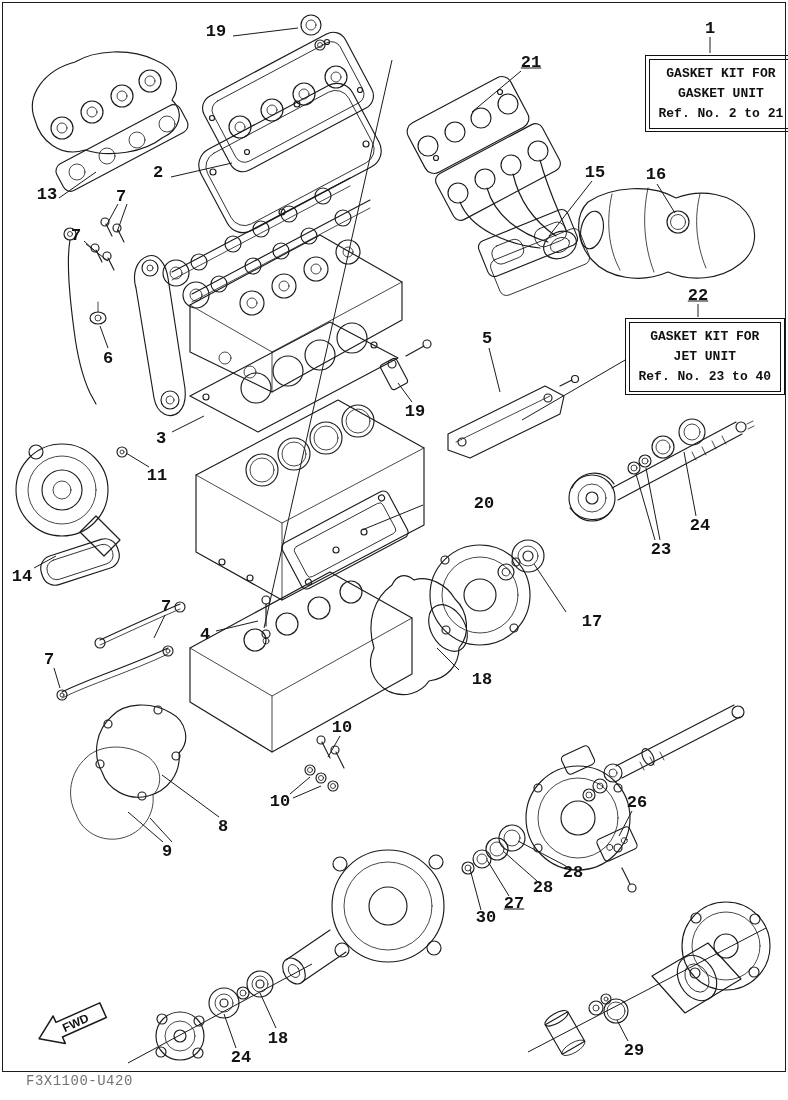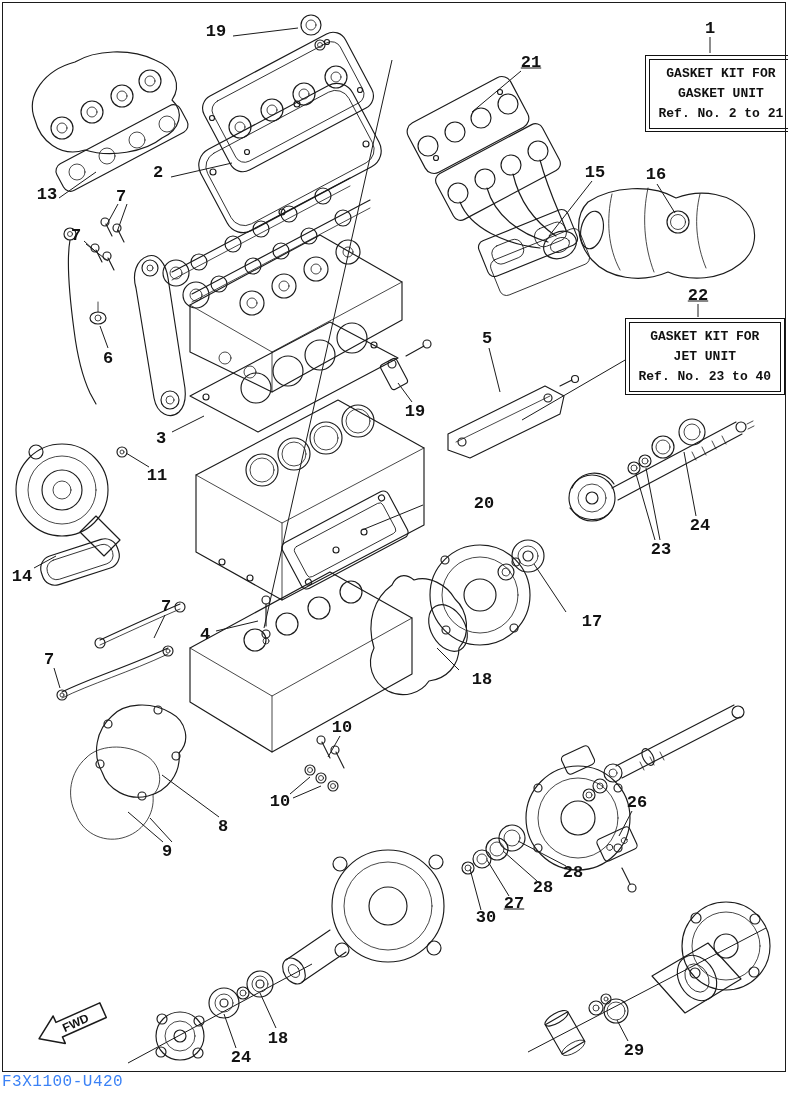--- a/index.html
+++ b/index.html
@@ -11,22 +11,22 @@
   .ln{fill:none;stroke:#1b1b1b;stroke-width:1.15;stroke-linejoin:round;stroke-linecap:round;}
   .thin{stroke-width:0.8;}
   .ld{fill:none;stroke:#1b1b1b;stroke-width:1;}
   .callout{position:absolute;transform:translate(-50%,-50%);
            font-family:"Liberation Mono",monospace;font-size:17px;font-weight:700;
            color:#111;white-space:nowrap;line-height:1;}
   .kit-box{position:absolute;border:1.6px solid #111;padding:2.5px;background:#fff;}
   .kit-box-inner{border:1px solid #111;padding:4px 9px;text-align:center;
                  font-family:"Liberation Mono",monospace;font-size:13px;font-weight:700;
                  line-height:1.55;color:#111;white-space:nowrap;}
-  .code{position:absolute;left:2px;top:1073px;font-family:"Liberation Mono",monospace;
-        font-size:16px;color:#3b82f6;letter-spacing:.5px;}
+  .code{position:absolute;left:26px;top:1073px;font-family:"Liberation Mono",monospace;
+        font-size:14px;color:#737373;letter-spacing:.5px;}
   .fwd-text{font-family:"Liberation Sans",sans-serif;font-size:12px;font-weight:bold;fill:#111;}
 </style>
 </head>
 <body>
 
 <div class="stage">
 
   <svg class="art" width="788" height="1100" viewBox="0 0 788 1100">
 
     <g>

